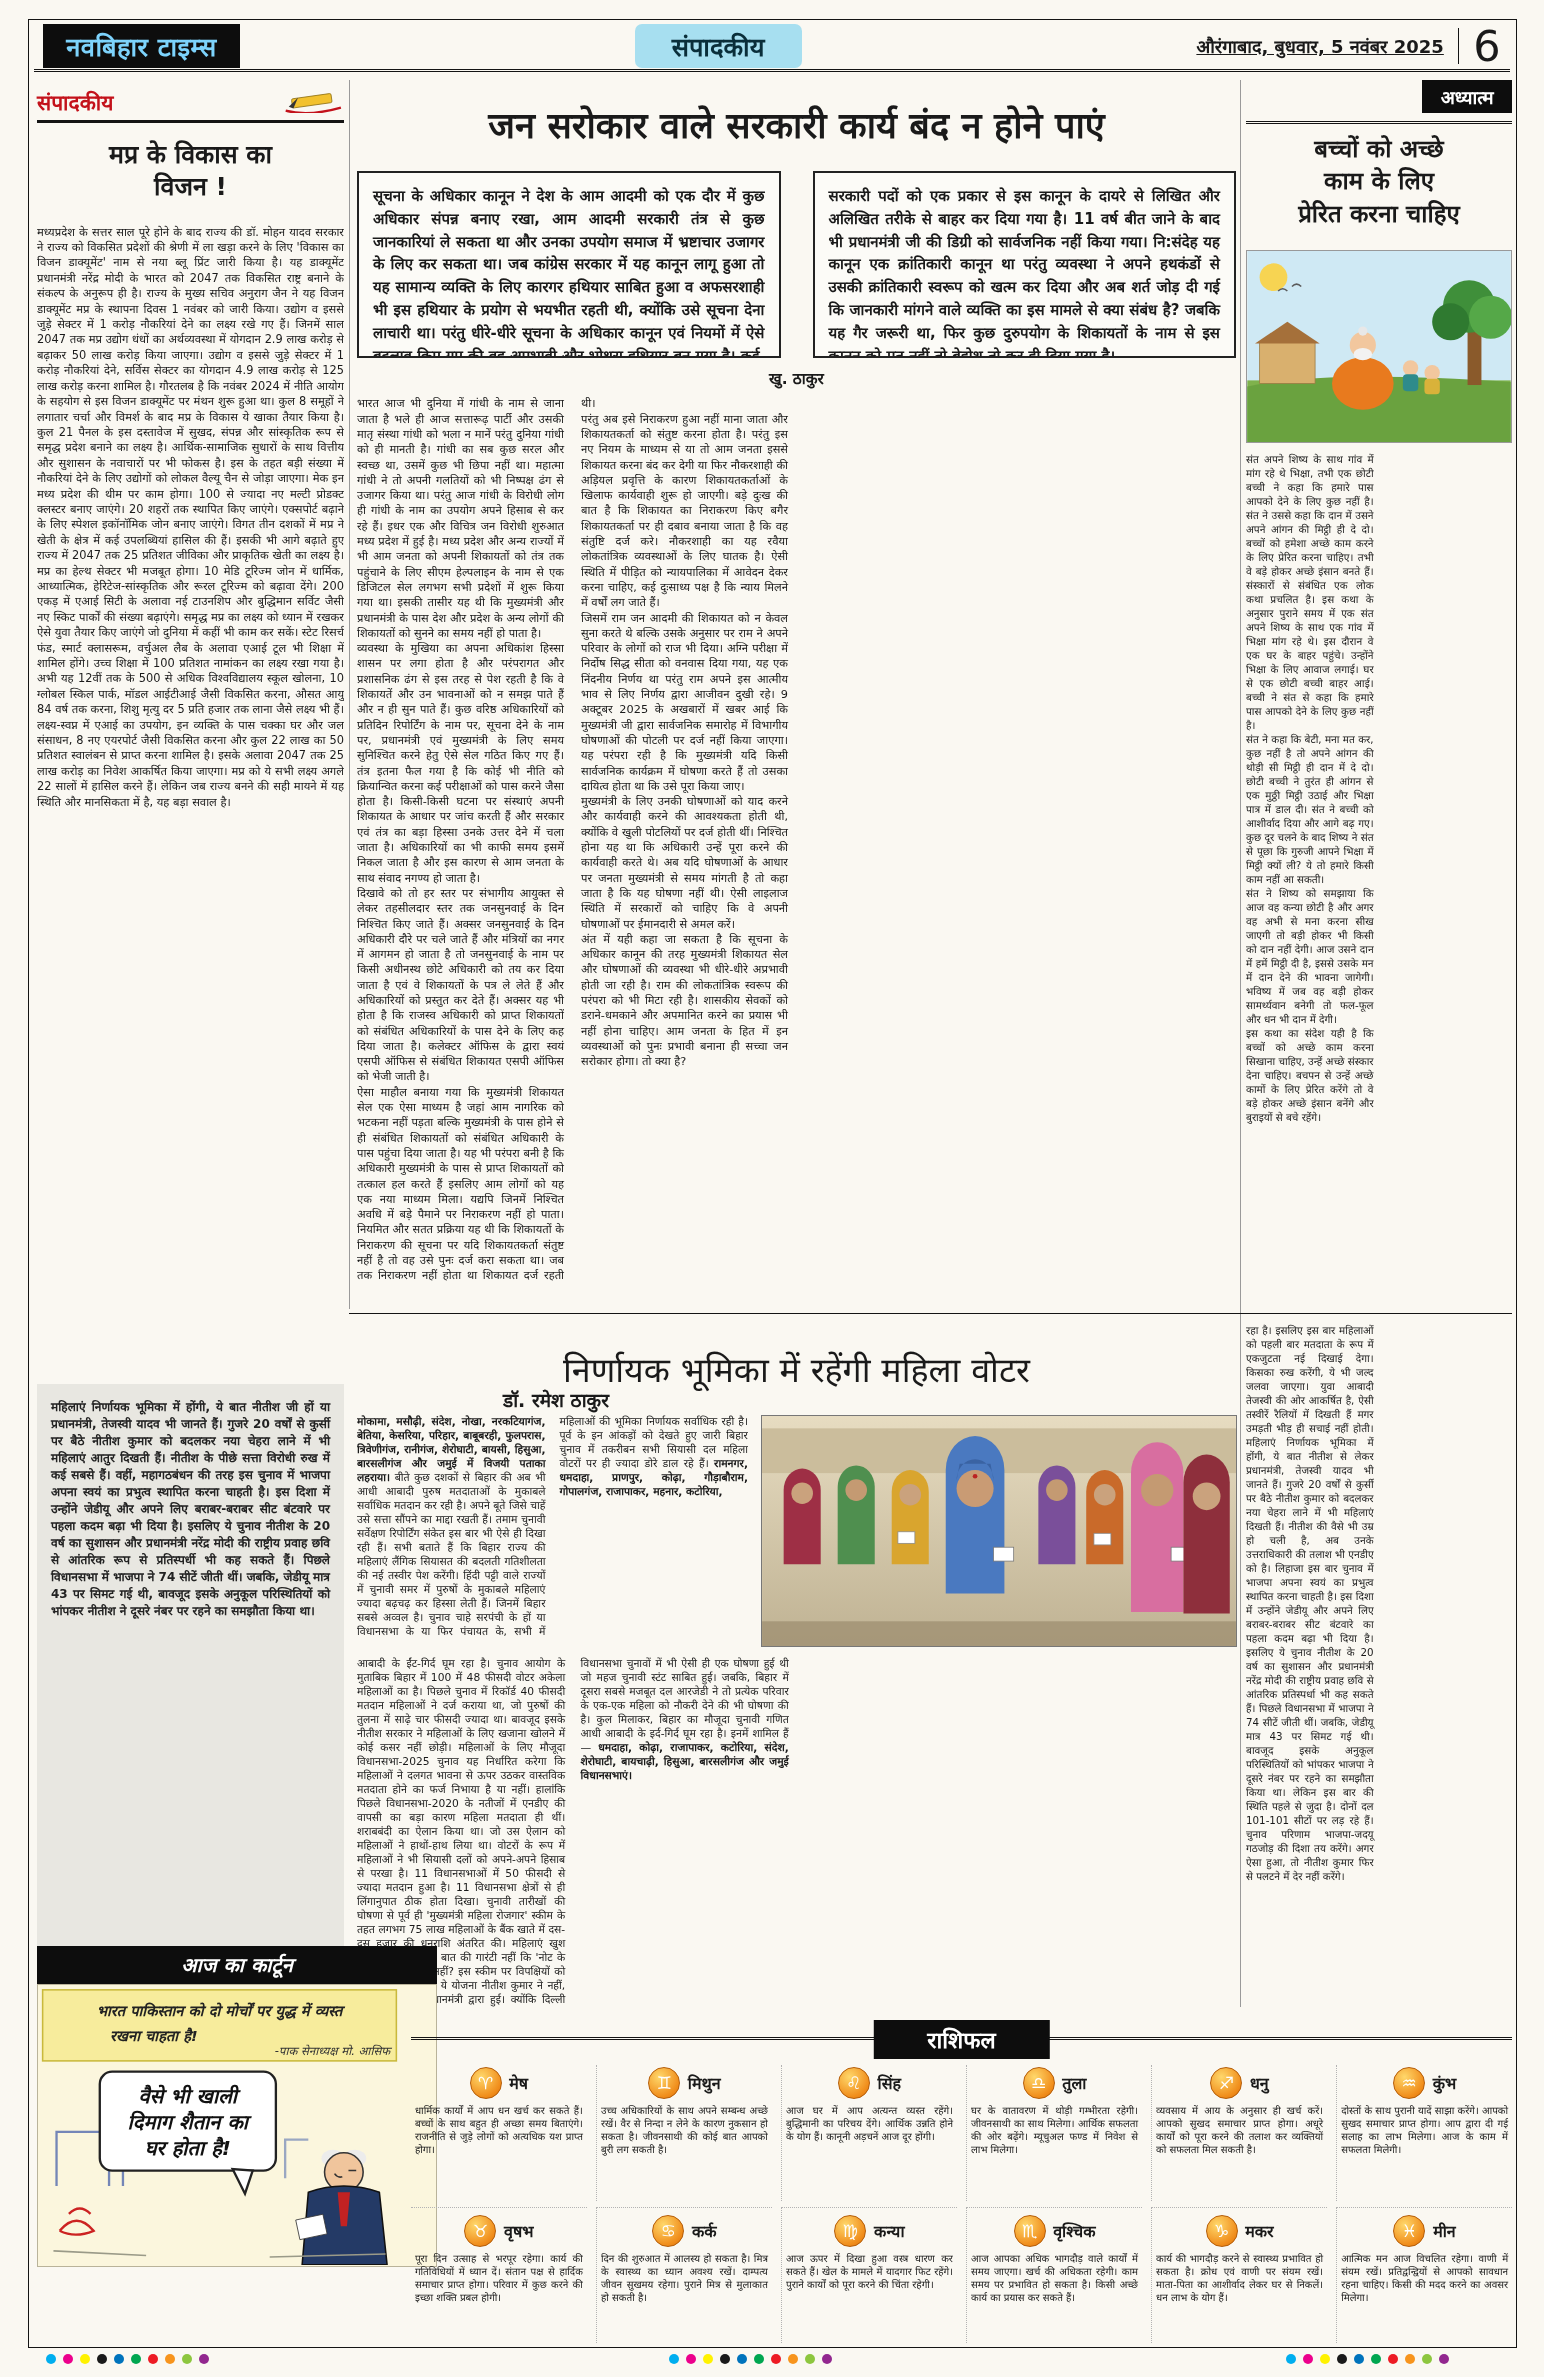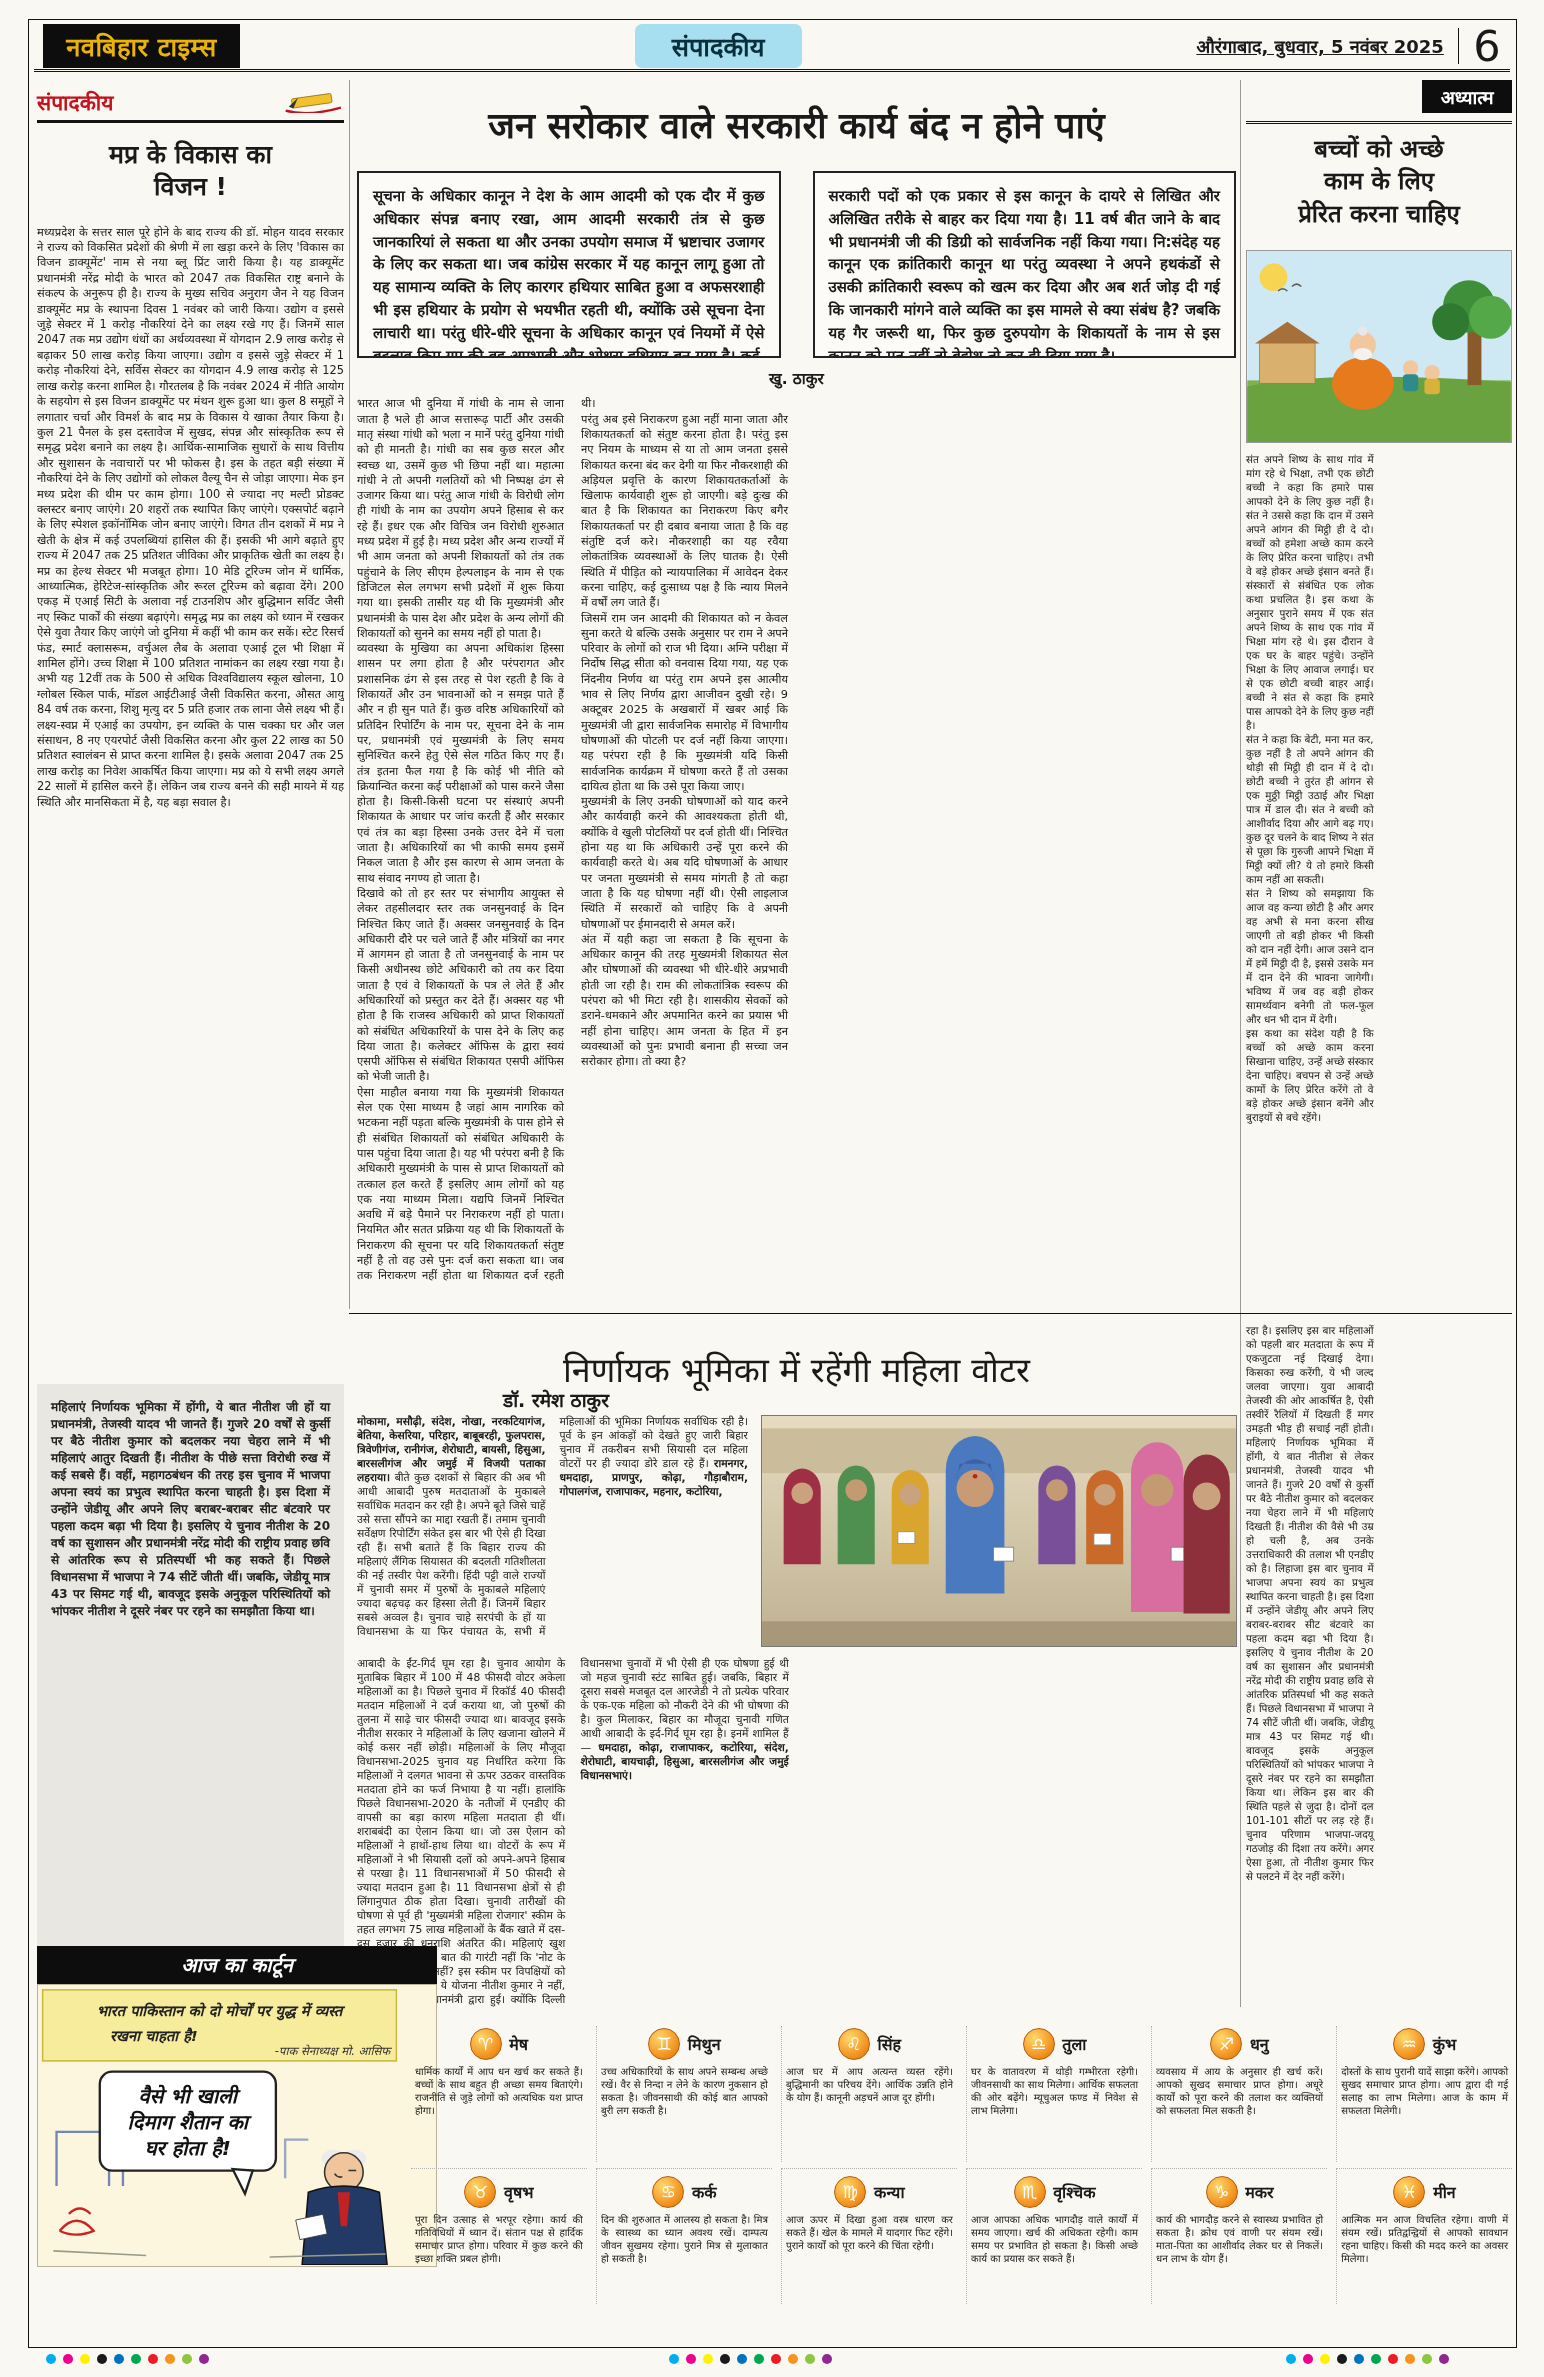--- a/index.html
+++ b/index.html
@@ -5,21 +5,21 @@
   html,body{margin:0;padding:0;background:#e9e6de;}
   .page{position:relative;width:1544px;height:2377px;background:#faf8f2;
         font-family:"DejaVu Sans","Liberation Sans",sans-serif;color:#1a1a1a;overflow:hidden;margin:0 auto;}
   .prelines{white-space:pre-line;}
   .b{font-weight:bold;}
   .frame{position:absolute;left:28px;top:18.5px;width:1487px;height:2327px;border:1.5px solid #141414;pointer-events:none;}
 
   
   .header{position:absolute;left:34px;top:23px;width:1476px;height:49px;display:flex;align-items:center;
           justify-content:space-between;padding:0 9.3px;box-sizing:border-box;border-bottom:3.9px double #141414;}
-  .masthead{background:#0d0d0d;color:#eab308;font-size:25.5px;font-weight:bold;padding:5.4px 23px;letter-spacing:0.4px;}
+  .masthead{background:#0d0d0d;color:#7dd3fc;font-size:25.5px;font-weight:bold;padding:5.4px 23px;letter-spacing:0.4px;}
   .section-pill{background:#a7dff0;color:#0a2e3a;font-size:25.5px;font-weight:bold;padding:4.6px 37px;border-radius:7px;}
   .date-wrap{display:flex;align-items:center;gap:14px;}
   .dateline{font-size:18px;font-weight:bold;text-decoration:underline;}
   .vert{width:1.5px;height:36px;background:#141414;}
   .page-num{font-size:43px;line-height:1;}
 
   
   .vsep1{position:absolute;left:349px;top:80px;width:0.8px;height:1229px;background:#9a9a9a;}
   .vsep2{position:absolute;left:1240px;top:80px;width:0.8px;height:1927px;background:#9a9a9a;}
   .hline-women{position:absolute;left:349px;top:1313px;width:1163px;border-top:1.5px solid #141414;}
@@ -258,20 +258,23 @@
         <path d="M350 268 q46 -16 92 0 l10 94 l-110 0 z" fill="#243a66" stroke="#111" stroke-width="2"></path>
         <path d="M388 268 l16 0 l-4 44 l-8 0 z" fill="#c22222"></path>
         <rect x="336" y="300" width="36" height="26" fill="#fff" stroke="#333" transform="rotate(-12 354 313)"></rect>
         <path d="M28 318 q22 -26 44 0 q-24 10 -44 0 M40 296 q14 -14 28 0" fill="none" stroke="#cc2222" stroke-width="3"></path>
         <path d="M20 344 l120 6 M300 352 l150 -4" stroke="#9a9a88" stroke-width="2"></path>
       </svg>
     </div>
   </section>
 
   <section class="horo">
+    <div class="horo-headwrap">
+      <div class="horo-title">राशिफल</div>
+    </div>
     <div class="horo-grid">
       <div class="horo-cell">
         <div class="horo-cell-head">
             <span class="zodiac-icon">♈</span>
             <span class="horo-name">मेष</span>
           </div>
         <div class="horo-text">धार्मिक कार्यों में आप धन खर्च कर सकते हैं। बच्चों के साथ बहुत ही अच्छा समय बिताएंगे। राजनीति से जुड़े लोगों को अत्यधिक यश प्राप्त होगा।</div>
       </div>
       <div class="horo-cell">
         <div class="horo-cell-head">

